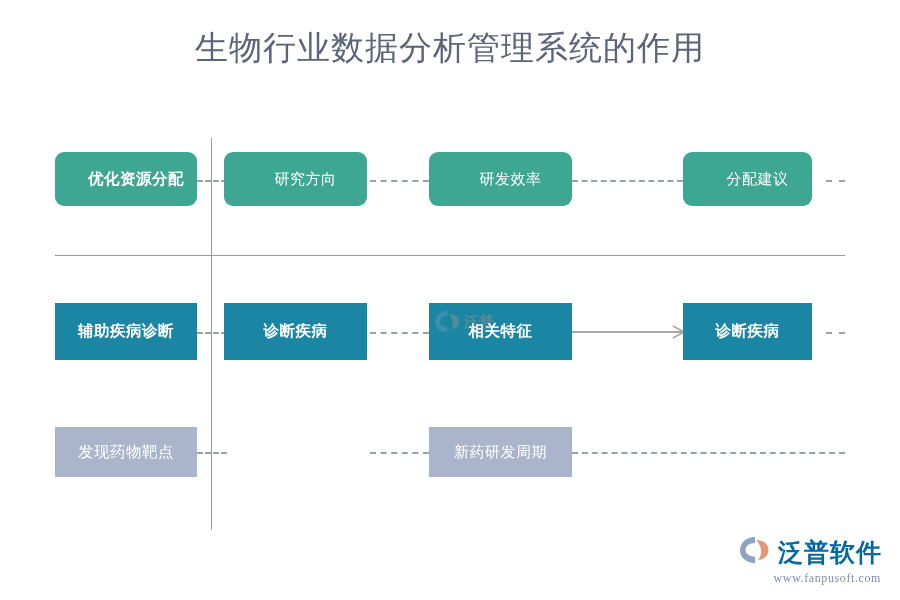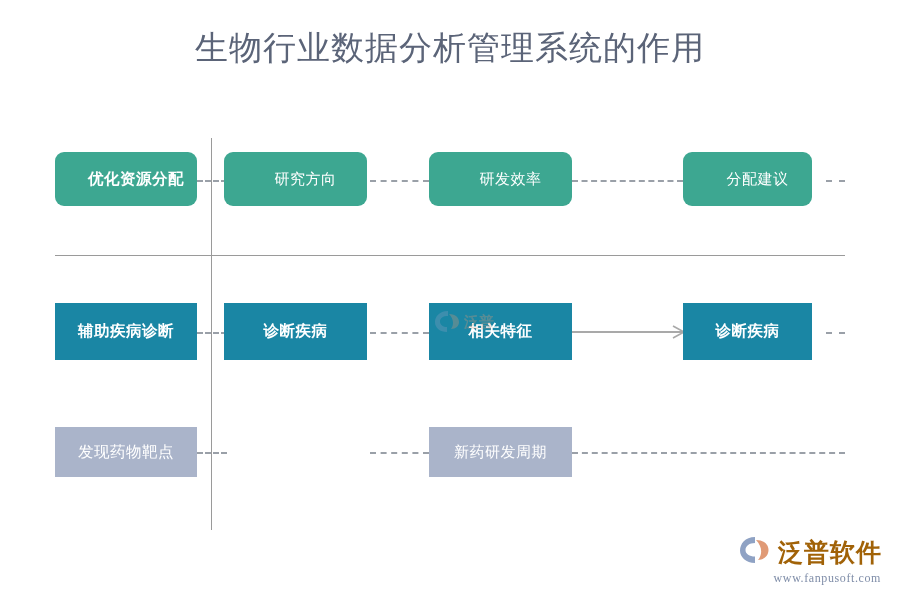--- a/index.html
+++ b/index.html
@@ -156,21 +156,21 @@
   .brand-top {
     display: flex;
     align-items: center;
     gap: 5px;
   }
   .brand-mark { display: block; }
   .brand-name {
     font-family: "DejaVu Sans", "Liberation Sans", sans-serif;
     font-size: 25px;
     font-weight: bold;
-    color: #a16207;
+    color: #0369a1;
     letter-spacing: 1px;
     line-height: 1;
   }
   .brand-url {
     font-family: "Liberation Serif", "DejaVu Serif", serif;
     font-size: 12px;
     color: #7f8da8;
     letter-spacing: 0.6px;
     margin-top: 2px;
     margin-right: 1px;

